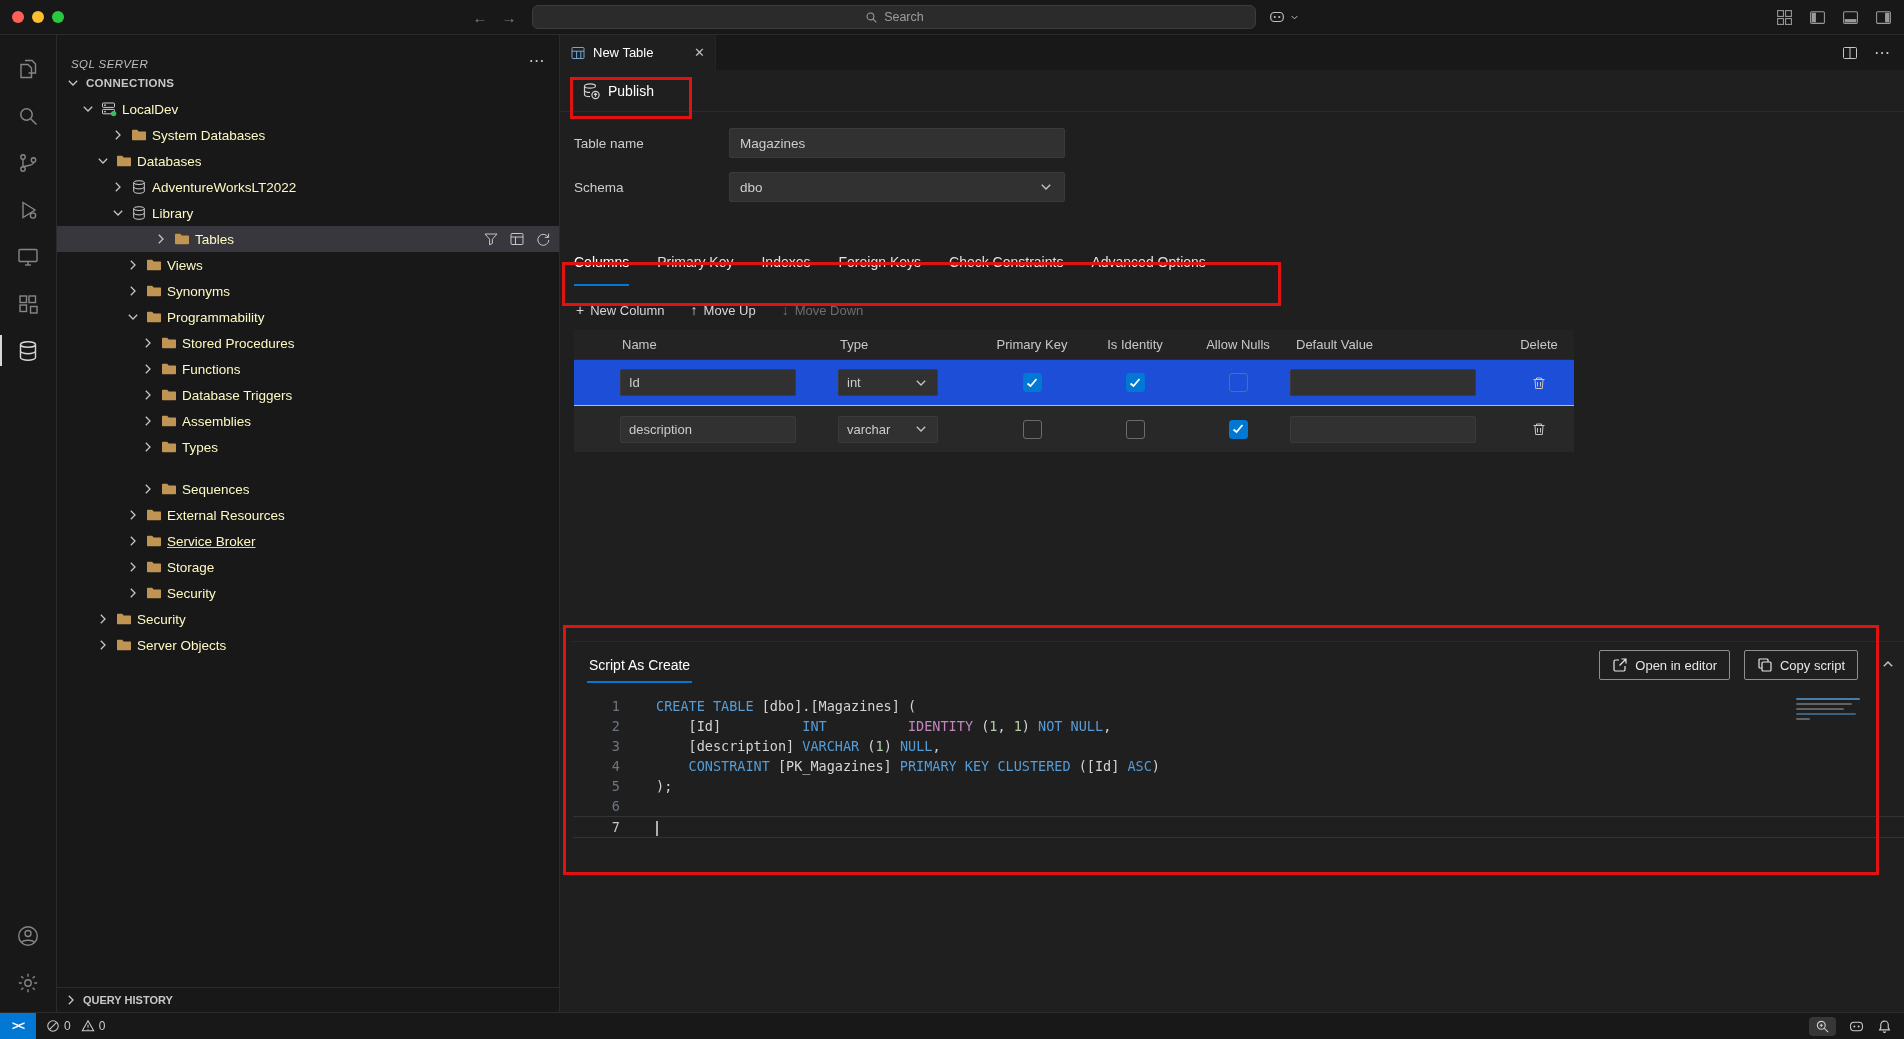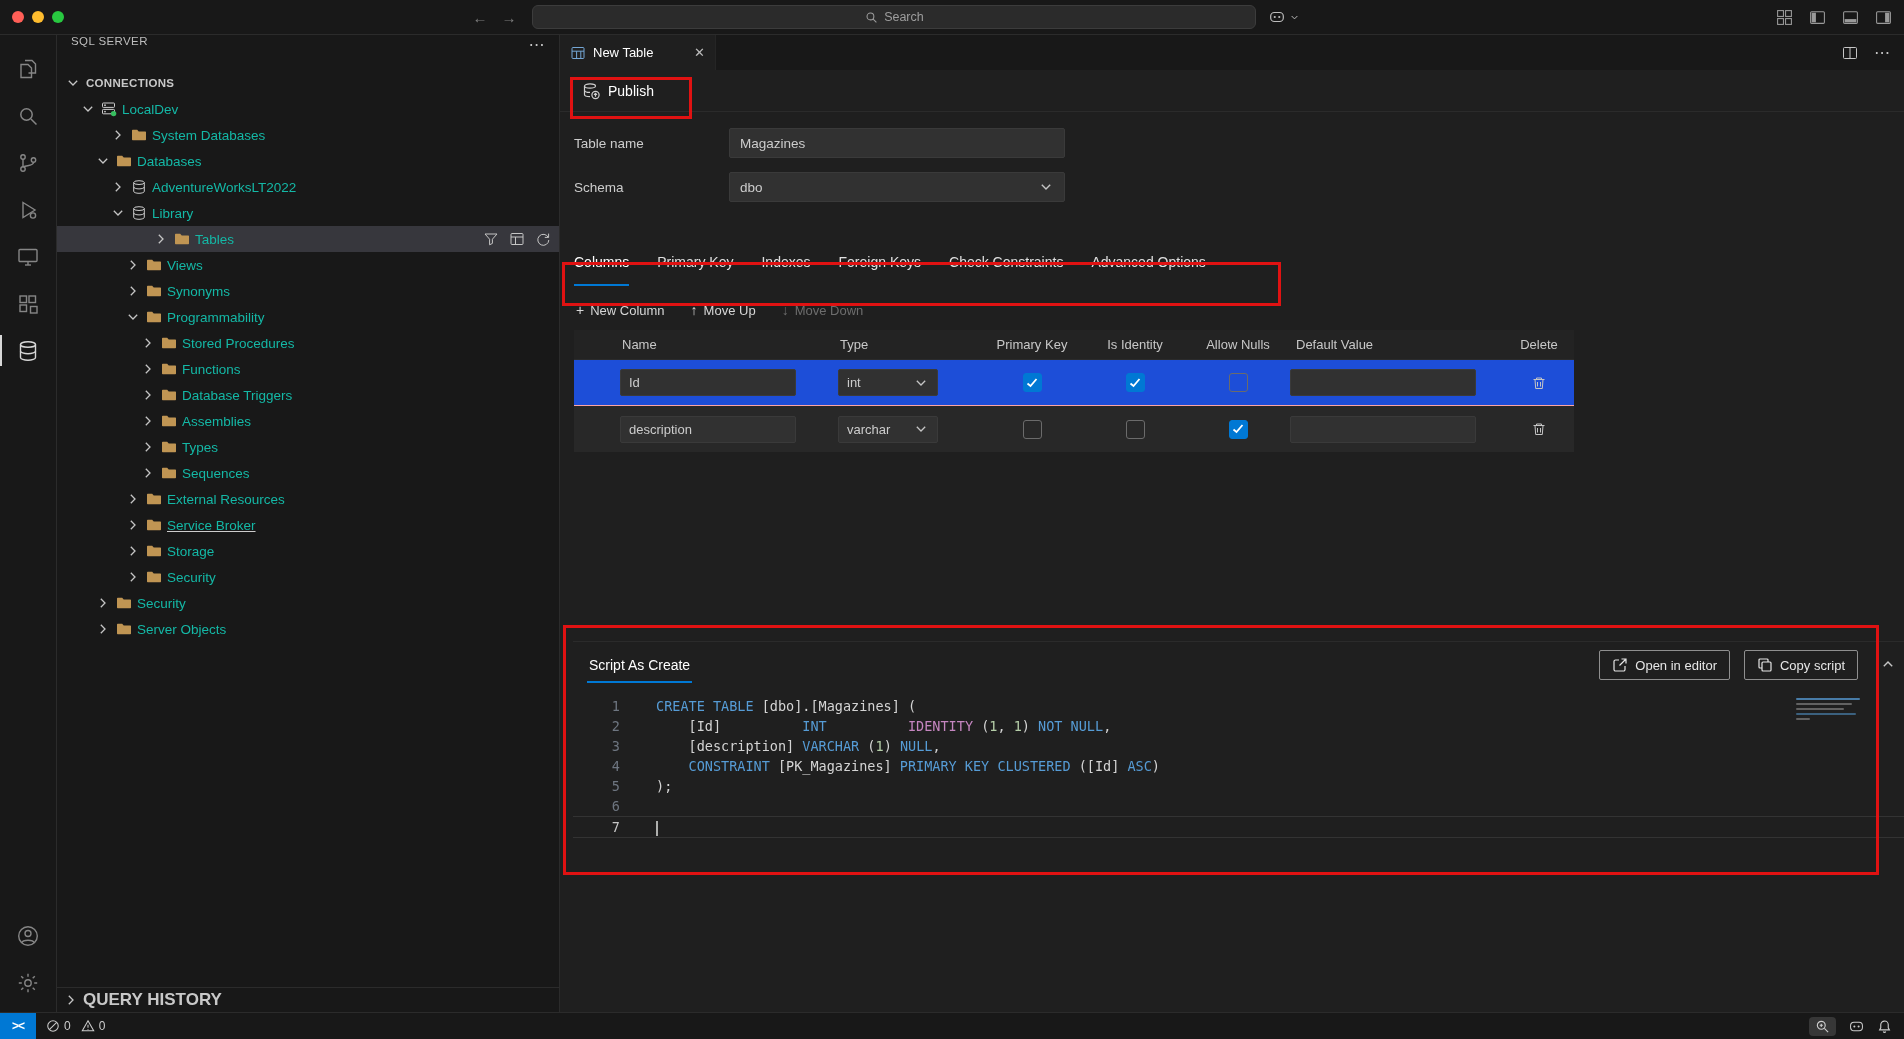--- a/index.html
+++ b/index.html
@@ -30,33 +30,33 @@
     display:flex; flex-direction:column; align-items:center; padding-top:10px; }
   .ab-item { width:57px; height:47px; display:flex; align-items:center; justify-content:center;
     color:#868686; position:relative; cursor:pointer; }
   .ab-item svg{width:24px;height:24px}
   .ab-item.active{color:#d7d7d7}
   .ab-item.active::before{content:"";position:absolute;left:0;top:8px;bottom:8px;width:2px;background:#d7d7d7}
   .ab-bottom{margin-top:auto;margin-bottom:6px;display:flex;flex-direction:column;align-items:center}
 
   
   .sidebar { width:503px; background:#181818; border-right:1px solid #2b2b2b; position:relative; }
-  .sb-header{height:35px;display:flex;align-items:flex-start;padding:0 14px;font-size:11.5px;
-    letter-spacing:.4px;color:#bdbdbd;}
+  .sb-header{height:35px;display:flex;align-items:flex-end;padding:0 14px;font-size:11.5px;
+    letter-spacing:.4px;color:#bdbdbd;font-style:italic;}
   .sb-header .more{margin-left:auto;color:#c5c5c5;font-size:16px;cursor:pointer}
   .tree{font-size:13.5px;}
   .tree-row{height:26px;display:flex;align-items:center;gap:5px;cursor:pointer;white-space:nowrap;padding-right:8px}
   .tree-row.sel{background:#37373d}
   .tree-row .twisty{color:#c5c5c5;flex:0 0 16px}
   .tree-row .ticon{flex:0 0 16px}
-  .tree-row .tlabel{color:#14b8a6}
+  .tree-row .tlabel{color:#fef9c3}
   .tree-row.hdr .tlabel{font-weight:bold;font-size:11.5px;color:#c8c8c8;letter-spacing:.3px}
   .tree-row .tacts{margin-left:auto;display:flex;gap:10px;color:#c5c5c5}
   .qh-row{position:absolute;bottom:0;left:0;right:0;height:25px;border-top:1px solid #2b2b2b;
-    display:flex;align-items:center;gap:4px;padding:0 6px;font-weight:bold;font-size:17px;color:#c8c8c8}
+    display:flex;align-items:center;gap:4px;padding:0 6px;font-weight:bold;font-size:11px;color:#c8c8c8}
 
   
   .editor { flex:1; display:flex; flex-direction:column; background:#1f1f1f; }
   .tabbar { height:35px; background:#181818; display:flex; align-items:stretch; }
   .etab { width:156px; background:#1f1f1f; display:flex; align-items:center; gap:7px;
     padding:0 10px; font-size:13px; color:#ffffff; border-right:1px solid #252525; cursor:pointer;}
   .etab .close{margin-left:auto;color:#bdbdbd;font-size:13px}
   .tabbar-actions{margin-left:auto;display:flex;align-items:center;gap:16px;padding:0 14px;color:#c5c5c5}
   .econtent { position:relative; height:942px; }
 
@@ -477,21 +477,21 @@
               <path d="M5.8 3.8 10 8l-4.2 4.2" fill="none" stroke="currentColor" stroke-width="1.3"></path>
             </svg>
           </span>
           <span class="ticon">
             <svg viewBox="0 0 16 16" class="svgi">
               <path d="M1.7 2.8h4.5l1.5 1.6h6.6c.4 0 .7.3.7.7v7.4c0 .4-.3.7-.7.7H1.7c-.4 0-.7-.3-.7-.7V3.5c0-.4.3-.7.7-.7z" fill="#c09553"></path>
             </svg>
           </span>
           <span class="tlabel">Types</span>
         </div>
-        <div class="tree-row" style="padding-left: 83px;">
+        <div class="tree-row" style="padding-left: 83px; margin-top: 16px;">
           <span class="twisty">
             <svg viewBox="0 0 16 16" class="svgi">
               <path d="M5.8 3.8 10 8l-4.2 4.2" fill="none" stroke="currentColor" stroke-width="1.3"></path>
             </svg>
           </span>
           <span class="ticon">
             <svg viewBox="0 0 16 16" class="svgi">
               <path d="M1.7 2.8h4.5l1.5 1.6h6.6c.4 0 .7.3.7.7v7.4c0 .4-.3.7-.7.7H1.7c-.4 0-.7-.3-.7-.7V3.5c0-.4.3-.7.7-.7z" fill="#c09553"></path>
             </svg>
           </span>

